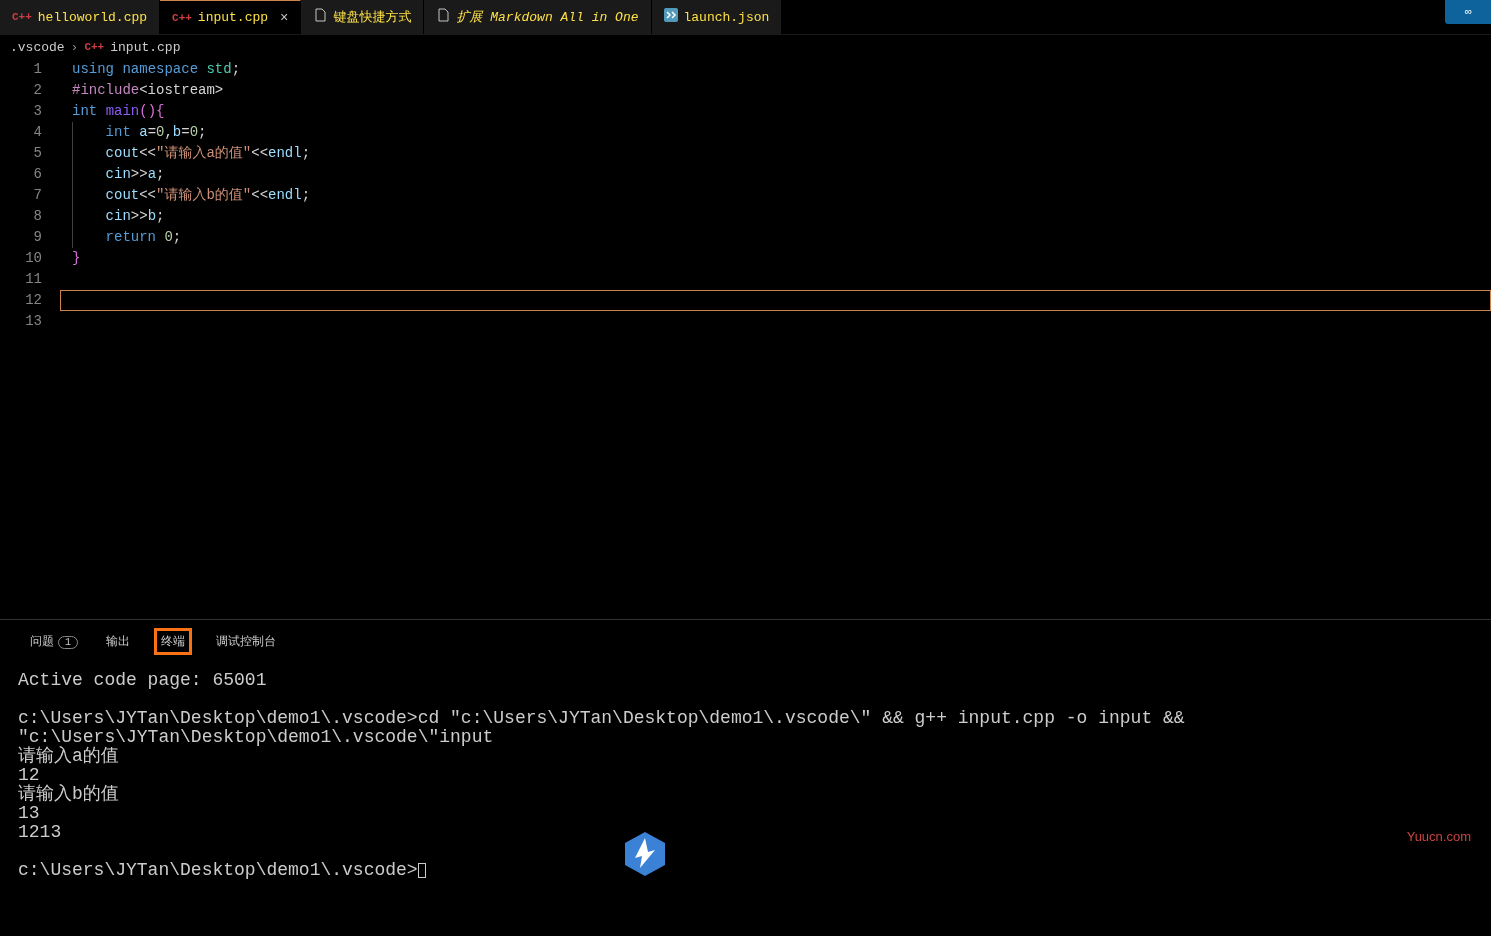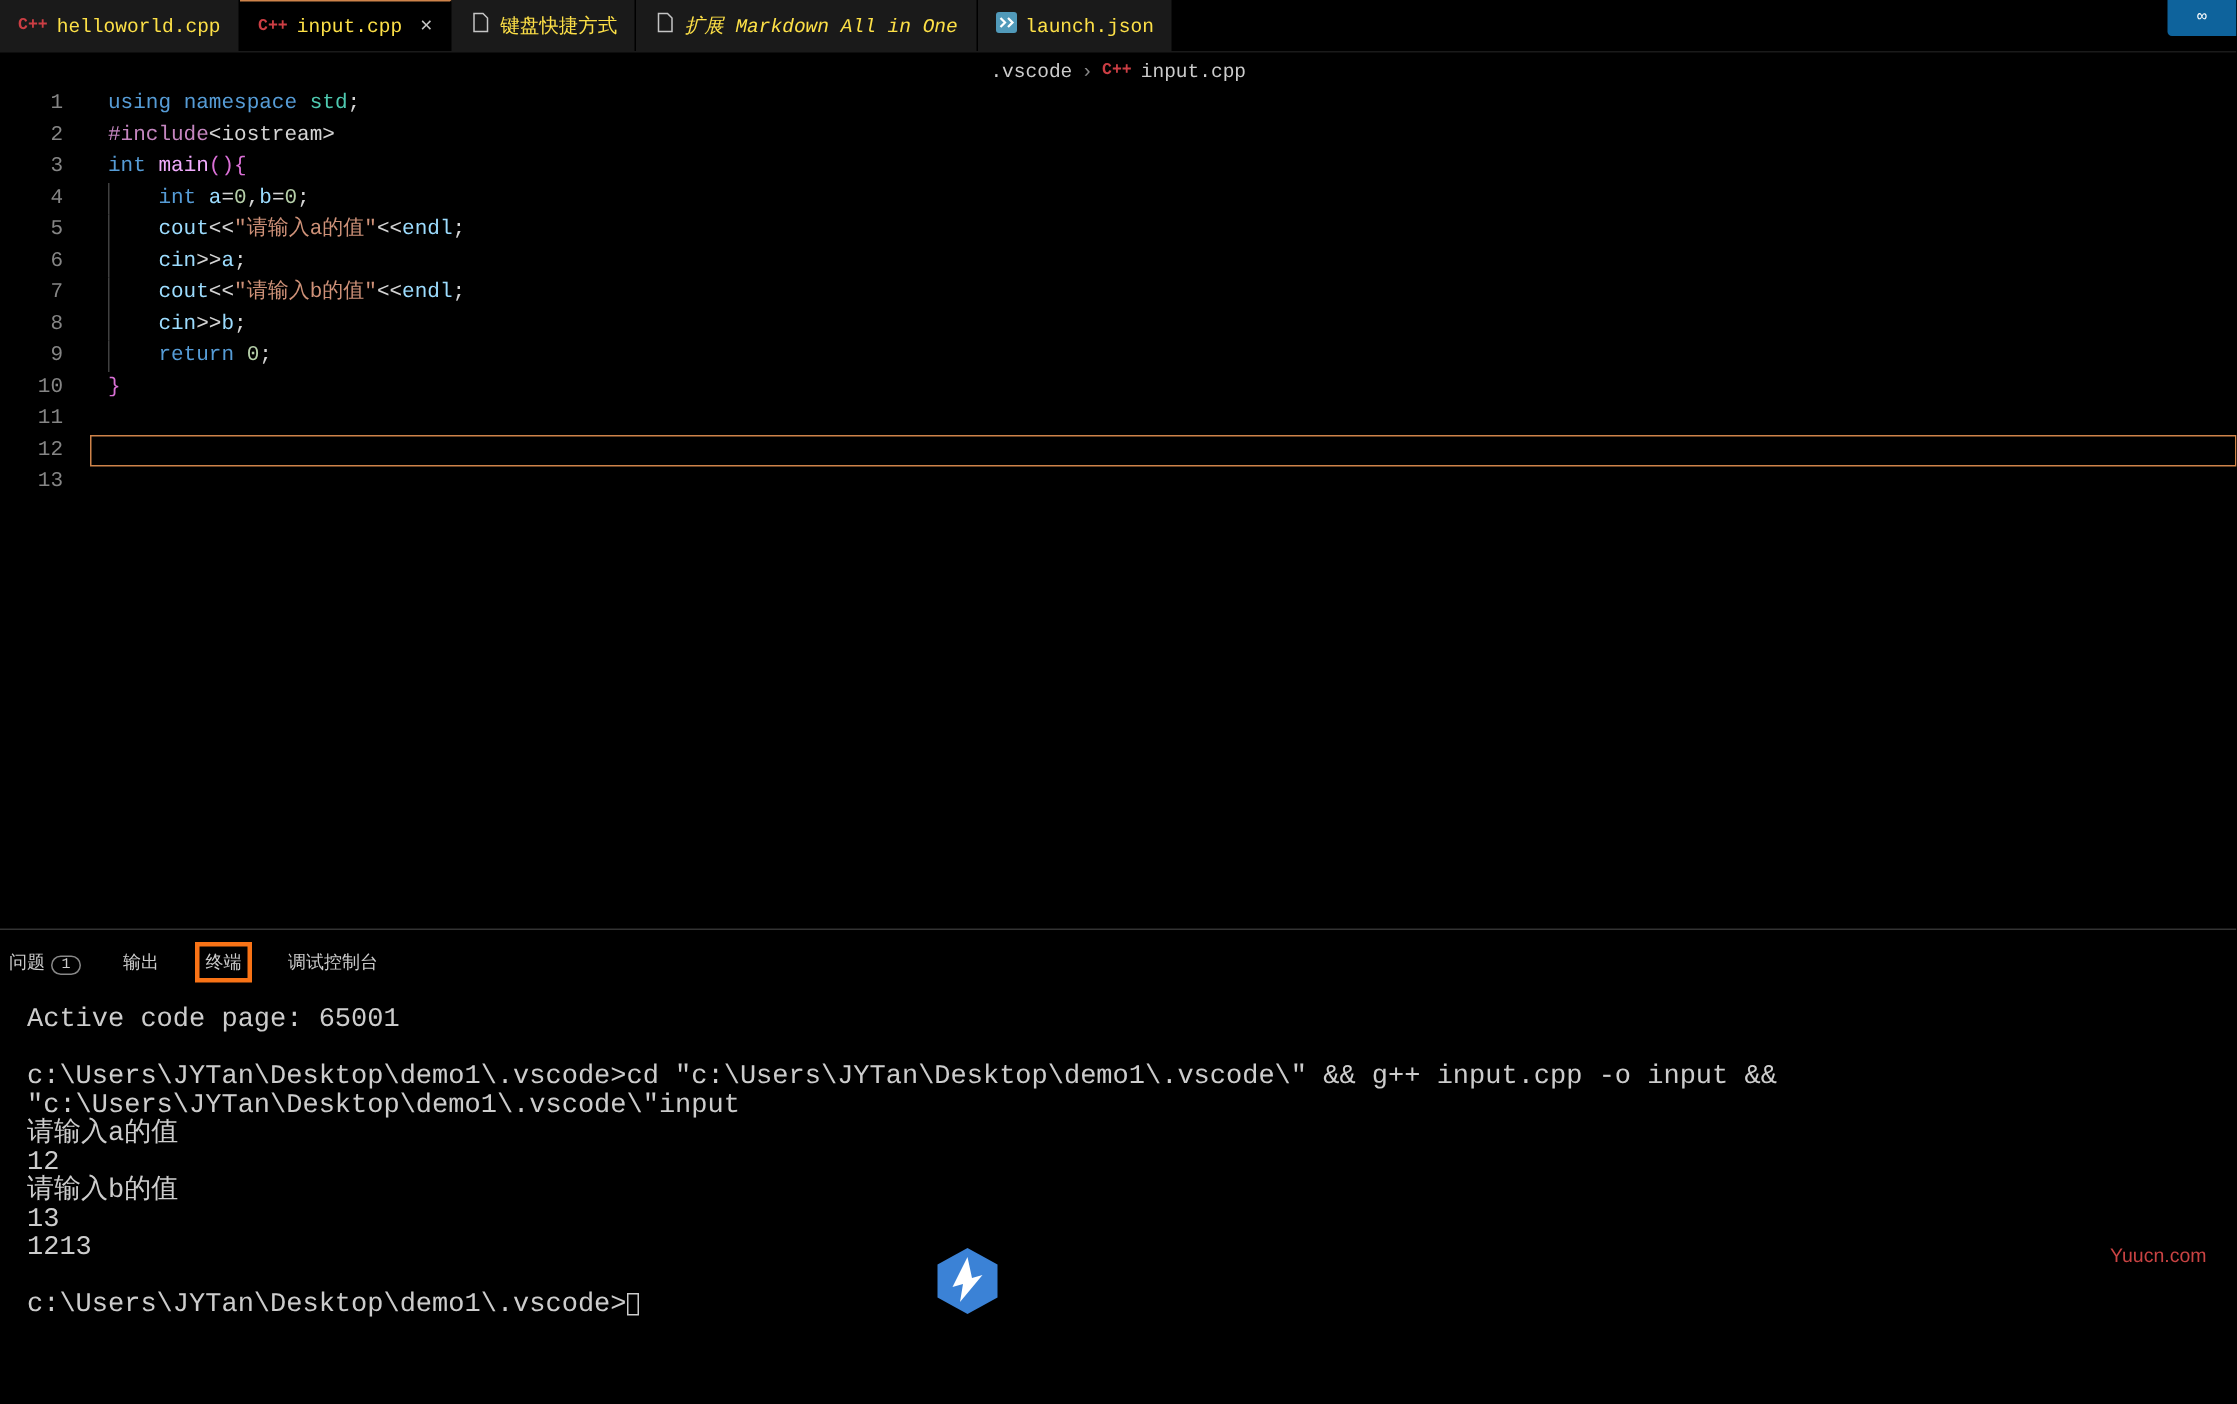--- a/index.html
+++ b/index.html
@@ -41,21 +41,20 @@
 .tab-label.italic { font-style: italic; }
 .tab-close { color: #c5c5c5; margin-left: 6px; font-size: 14px; }
 .breadcrumb {
   display: flex;
   align-items: center;
   padding: 4px 10px;
   font-size: 13px;
   color: #cccccc;
   gap: 6px;
   height: 24px;
-  justify-content: center;
 }
 .breadcrumb-sep { color: #888; }
 .editor-area {
   display: flex;
   height: 560px;
   background: #000000;
 }
 .gutter {
   width: 60px;
   text-align: right;
@@ -84,36 +83,36 @@
   left: 12px;
   top: 0;
   width: 1px;
   height: 100%;
   background: #404040;
 }
 .tok-preproc { color: #c586c0; }
 .tok-keyword { color: #569cd6; }
 .tok-type { color: #569cd6; }
 .tok-ident { color: #9cdcfe; }
-.tok-func { color: #f0abfc; }
+.tok-func { color: #8b5cf6; }
 .tok-string { color: #ce9178; }
 .tok-number { color: #b5cea8; }
 .tok-default { color: #d4d4d4; }
 .tok-namespace { color: #4ec9b0; }
 .tok-brace { color: #da70d6; }
 
 .panel {
   border-top: 1px solid #333;
   background: #000000;
 }
 .panel-tabs {
   display: flex;
   align-items: center;
   gap: 20px;
-  padding: 8px 2px;
+  padding: 8px 26px;
   font-size: 12px;
 }
 .panel-tab {
   color: #cccccc;
   cursor: pointer;
   padding: 2px 4px;
 }
 .panel-tab.active {
   border: 3px solid #f97316;
 }

